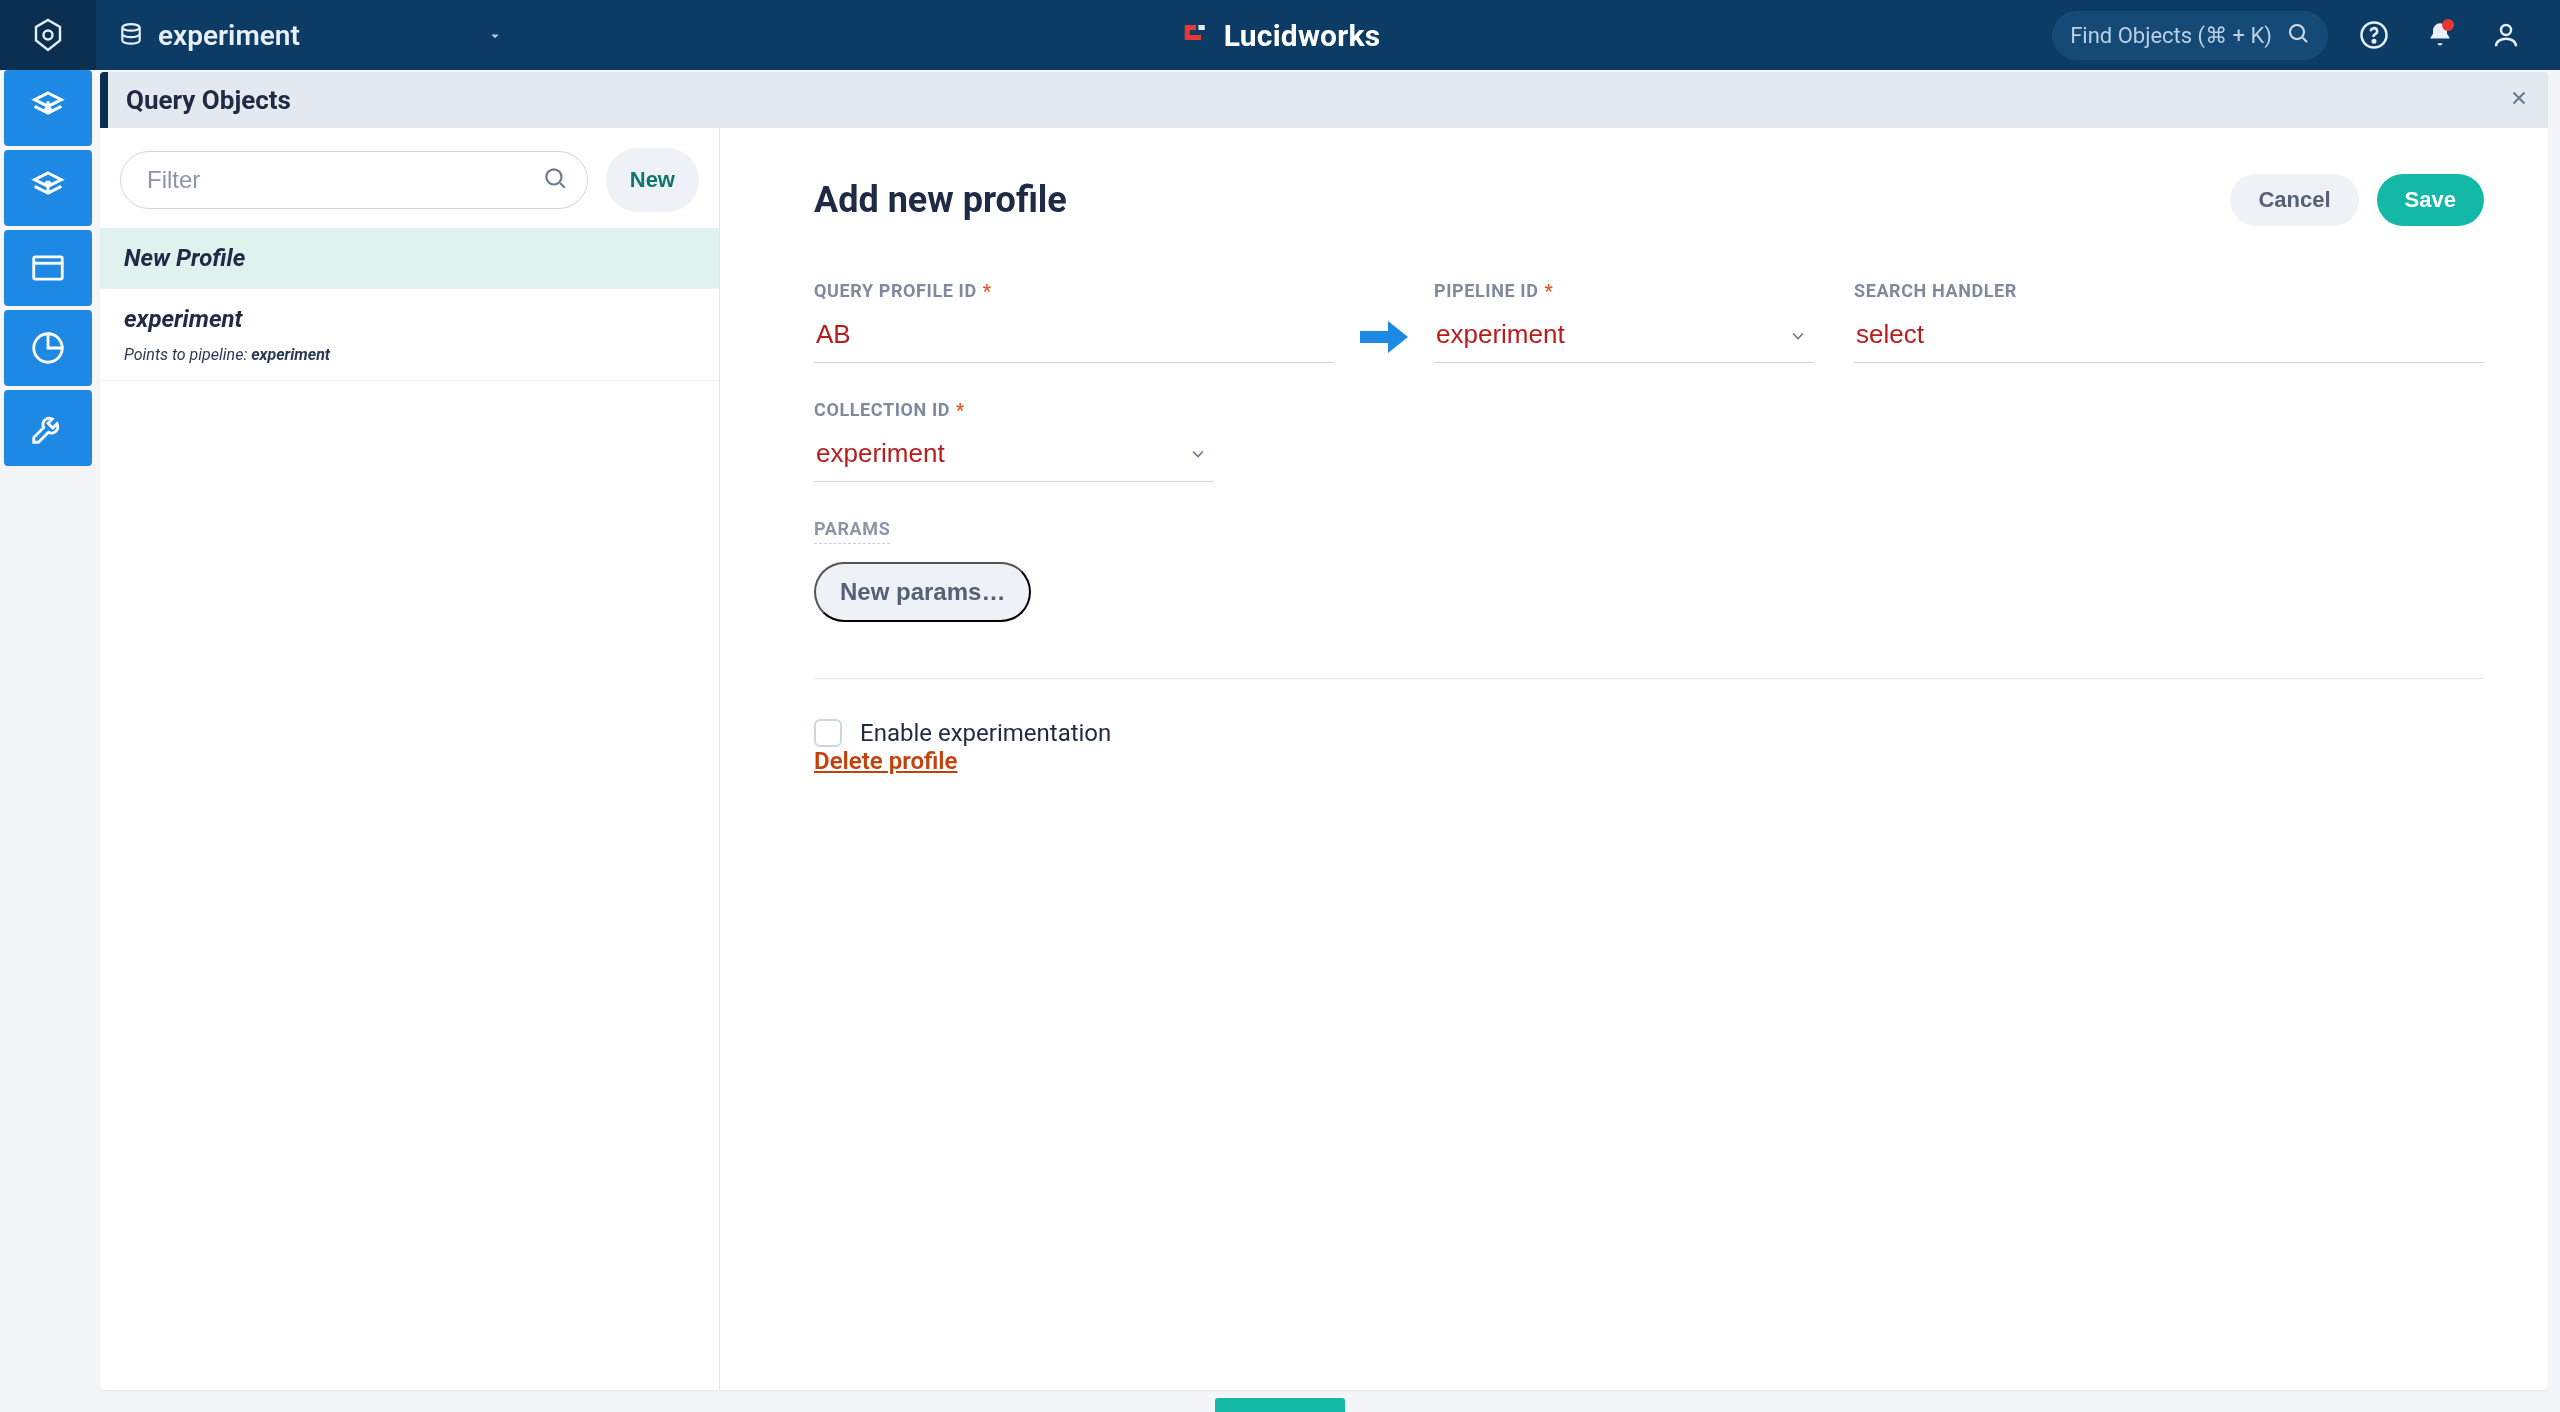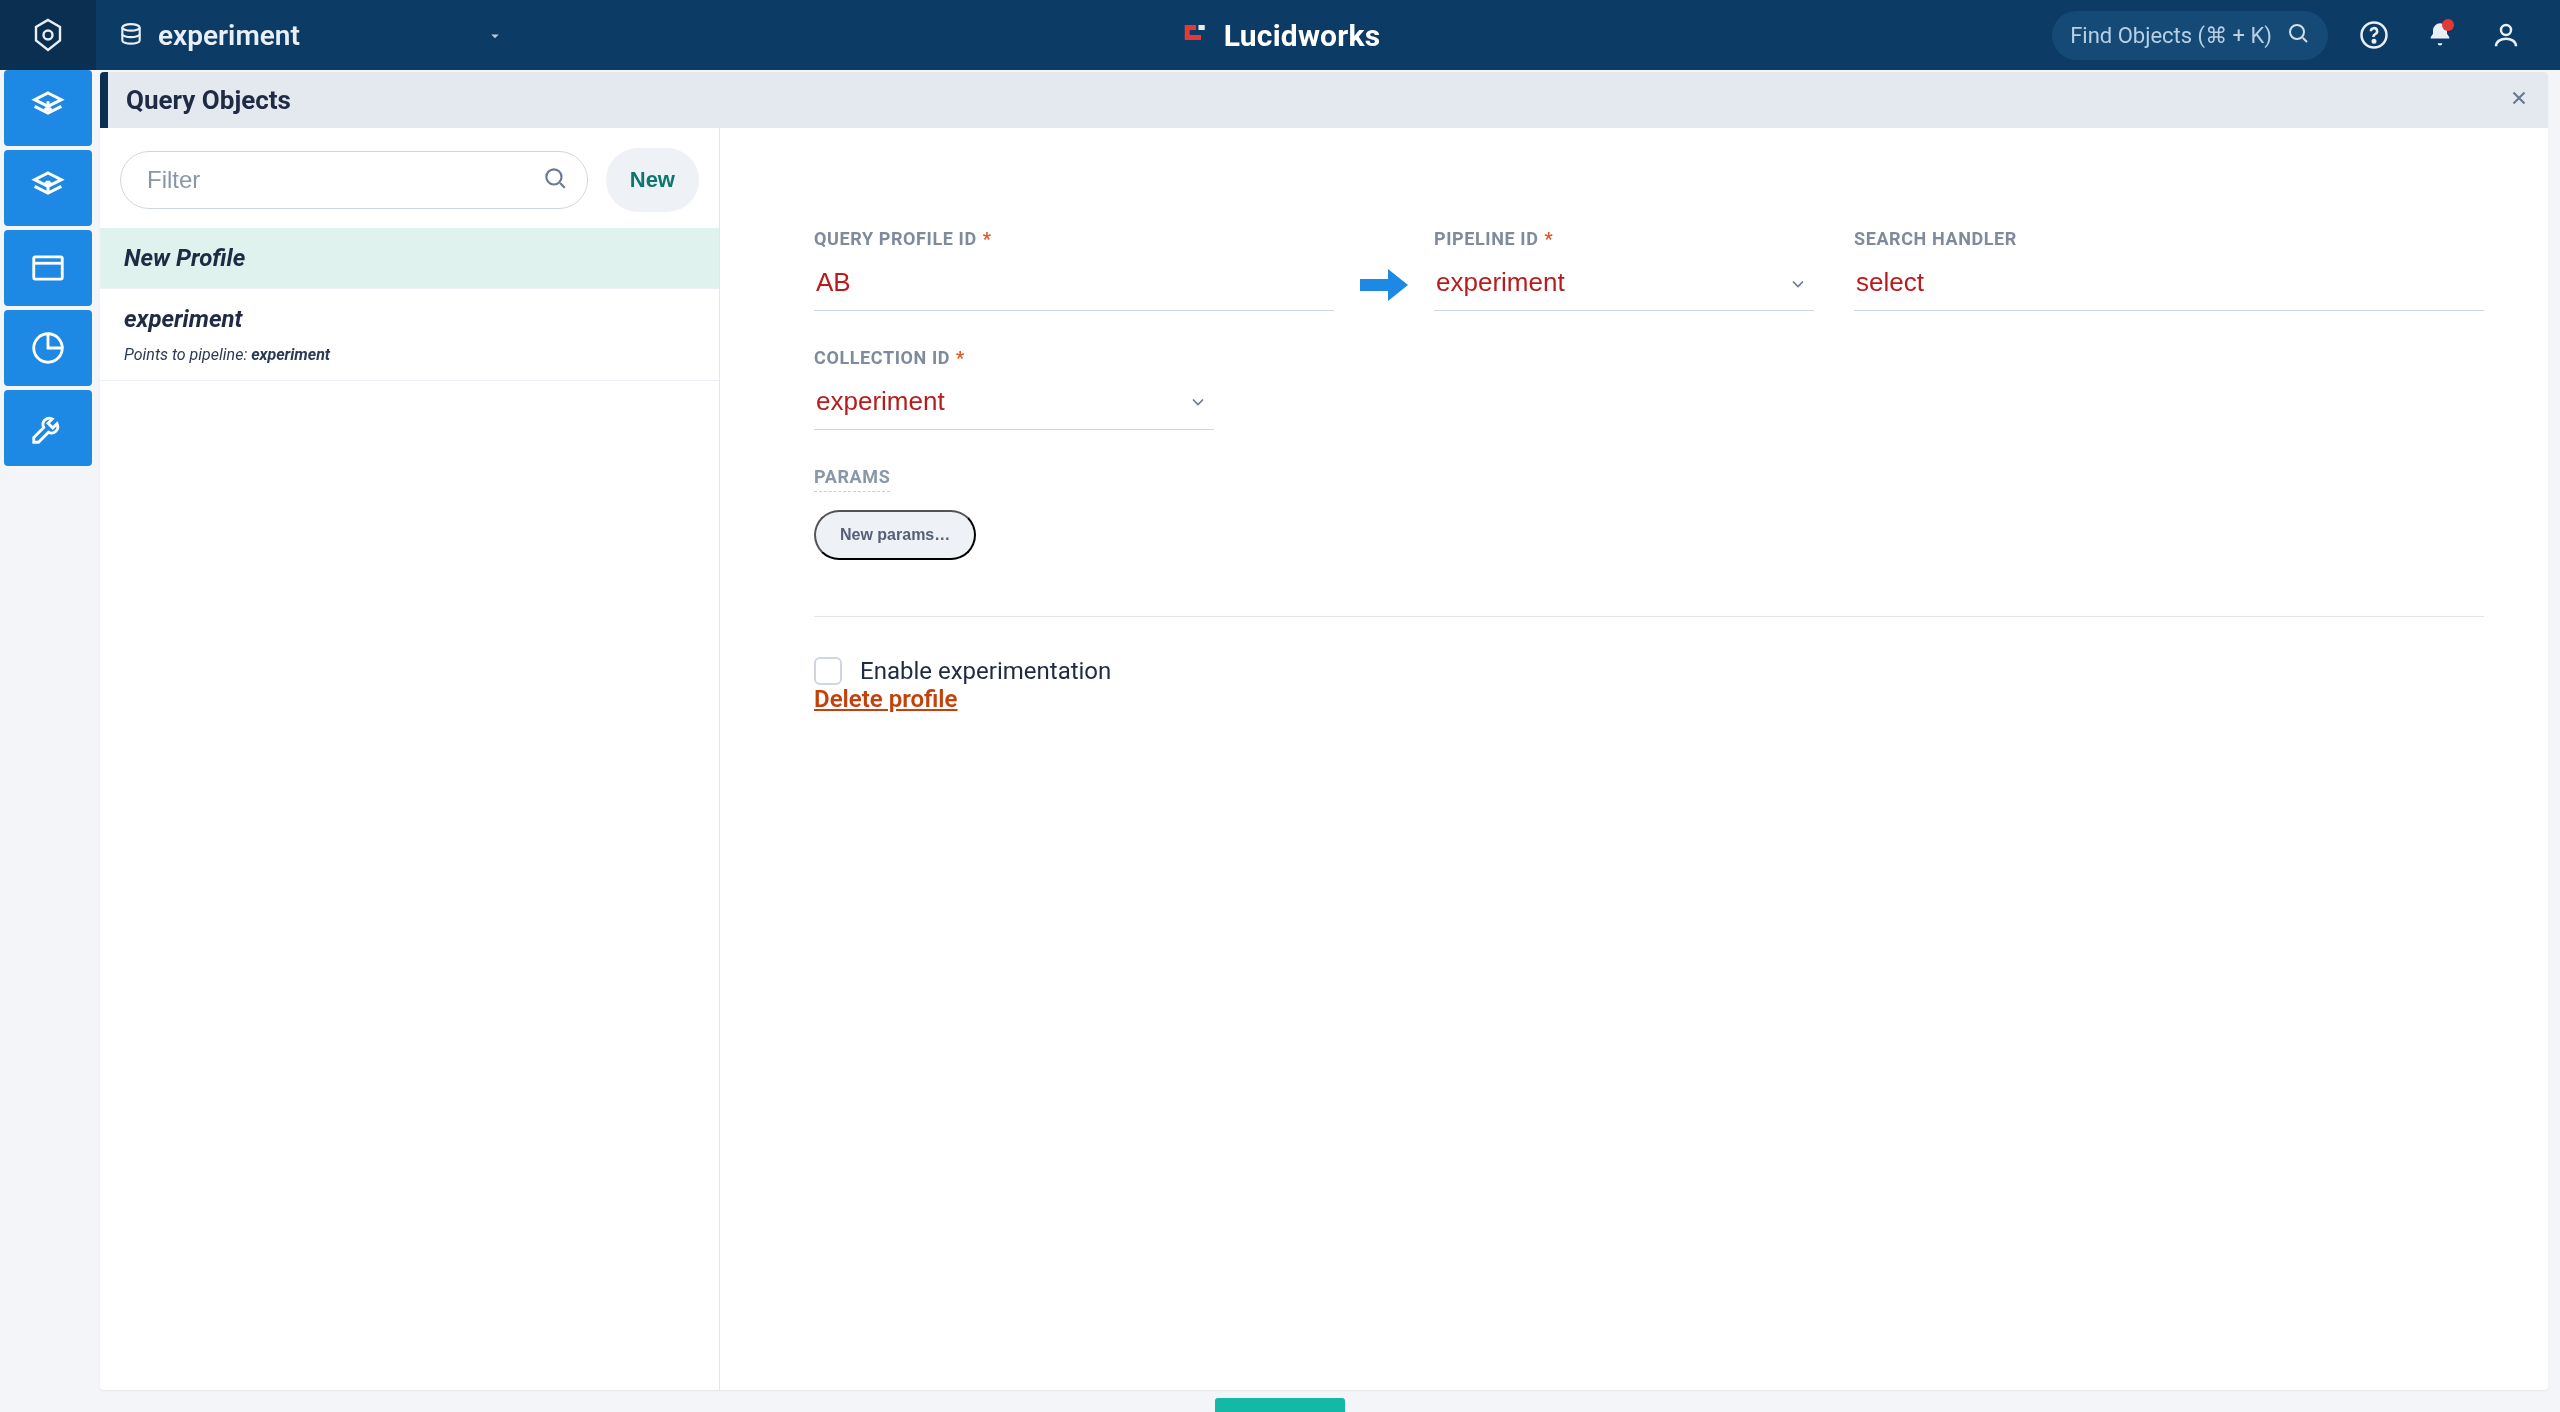--- a/index.html
+++ b/index.html
@@ -57,21 +57,21 @@
   .field-label { font-size: 18px; letter-spacing: .6px; color: #7f8b9c; font-weight: 700; text-transform: uppercase; margin-bottom: 10px; }
   .req { color: #e25822; margin-left: 6px; }
   .text-input { width: 100%; border: none; border-bottom: 1px solid #cfd6df; font-size: 26px; padding: 8px 2px 12px 2px; outline: none; color: #b91c1c; background: transparent; }
   .select-wrap { position: relative; }
   .select-caret { position: absolute; right: 6px; top: 50%; transform: translateY(-50%); color: #6b7a90; }
   .arrow-cell { display: flex; align-items: center; justify-content: center; padding-bottom: 6px; }
 
   .row2 { margin-top: 36px; width: 400px; }
 
   .params-label { margin-top: 36px; font-size: 18px; letter-spacing: .6px; color: #8a97a8; font-weight: 700; border-bottom: 1px dashed #c7ced8; display: inline-block; padding-bottom: 4px; }
-  .new-params { margin-top: 18px; display: inline-block; background: #eef1f5; color: #556177; border-radius: 999px; padding: 14px 24px; font-size: 16px; font-weight: 700; }
+  .new-params { margin-top: 18px; display: inline-block; background: #eef1f5; color: #556177; border-radius: 999px; padding: 14px 24px; font-size: 24px; font-weight: 700; }
 
   .divider { height: 1px; background: #e2e6ec; margin: 56px 0 40px; }
   .checkbox-row { display: flex; align-items: center; gap: 18px; font-size: 24px; color: #1f2a44; }
   .checkbox { width: 28px; height: 28px; border: 2px solid #cfd6df; border-radius: 6px; background: #fff; }
 
   .delete-link { display: inline-block; color: #c2410c; font-size: 24px; font-weight: 600; }
 
   
   .bottom-accent { position: absolute; left: 50%; transform: translateX(-50%); bottom: 0; width: 130px; height: 14px; background: #14b8a6; border-radius: 3px 3px 0 0; }
 
@@ -210,20 +210,27 @@
               <div class="title">New Profile</div>
             </div>
             <div class="list-item">
               <div class="title">experiment</div>
               <div class="sub"><span>Points to pipeline: </span><b>experiment</b></div>
             </div>
           </div>
         </div>
 
         <div class="main">
+          <div class="main-header">
+            <div class="main-title">Add new profile</div>
+            <div class="main-actions">
+              <button class="btn btn-cancel">Cancel</button>
+              <button class="btn btn-save">Save</button>
+            </div>
+          </div>
 
           <div class="form-grid">
             <div>
               <div class="field-label"><span>QUERY PROFILE ID</span><span class="req">*</span></div>
               <input class="text-input" value="AB" style="">
             </div>
             <div class="arrow-cell">
               <svg width="48" height="40" viewBox="0 0 24 20" fill="#1e88e5">
                   <path d="M0 7h14V2l10 8-10 8v-5H0z"></path>
                 </svg>

